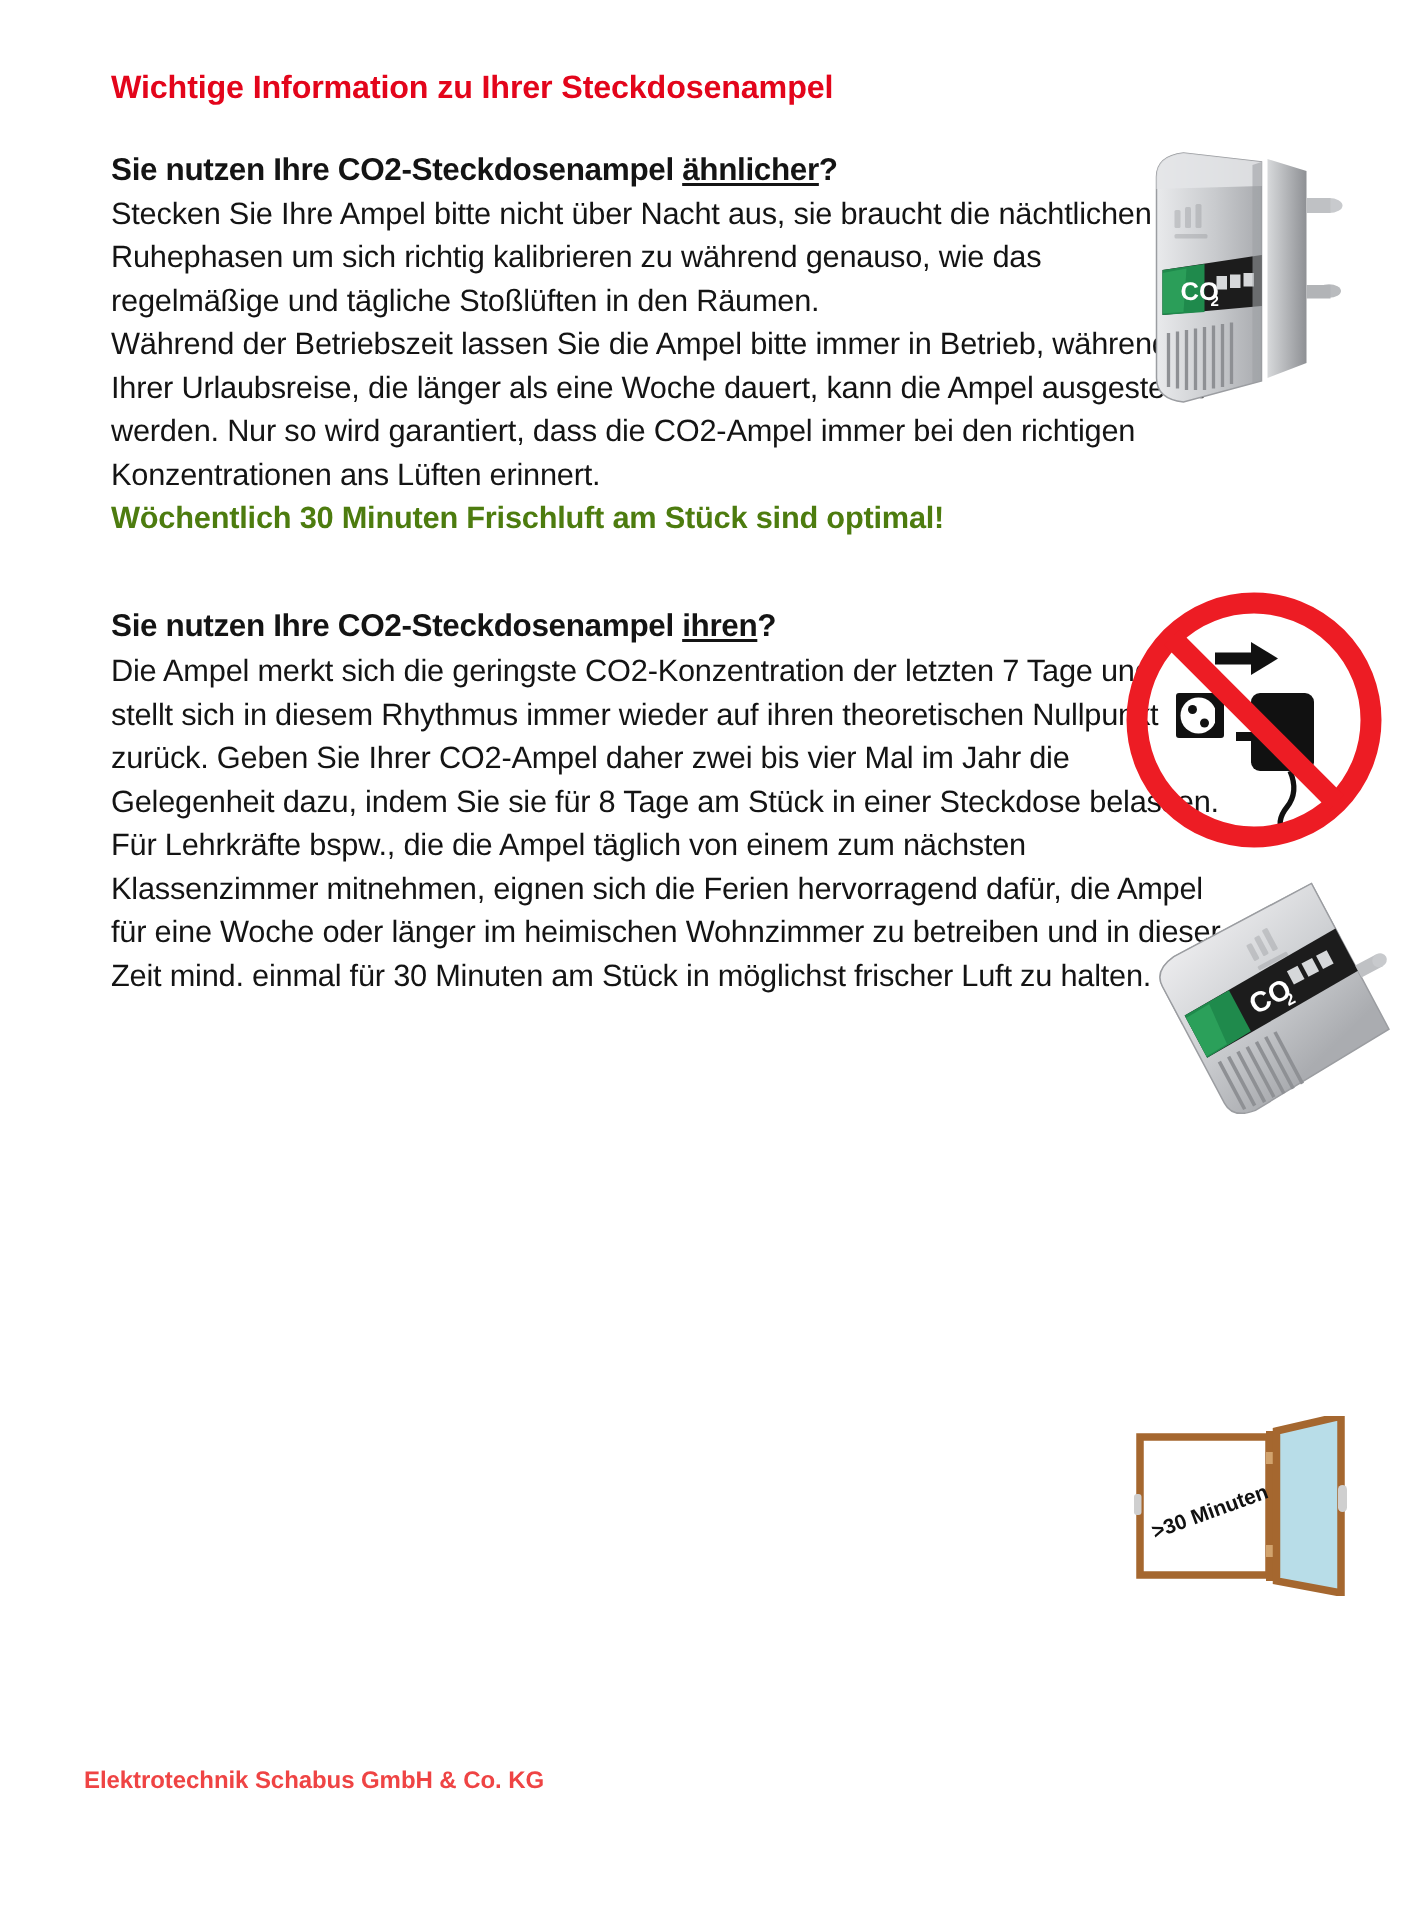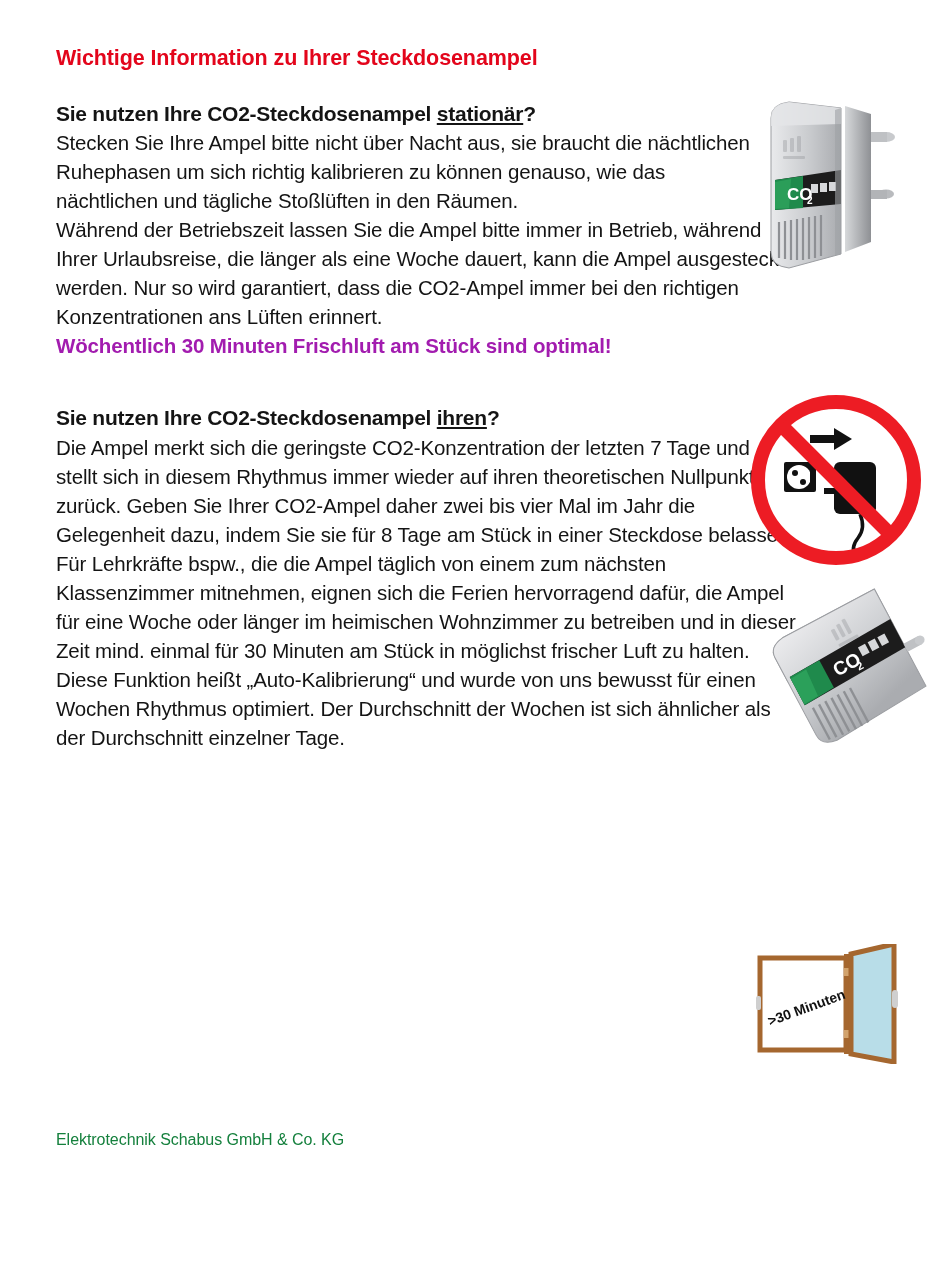--- a/index.html
+++ b/index.html
@@ -21,21 +21,21 @@
   .page {
     position: absolute;
     inset: 0;
     width: 948px;
     height: 1280px;
   }
 
   
   .textcol {
     position: absolute;
-    left: 56px;
+    left: 74px;
     top: 46px;
     width: 740px;
   }
 
   .doc-title {
     color: #e3051b;
     font-size: 21.5px;
     font-weight: bold;
     letter-spacing: -0.1px;
     line-height: 1.2;
@@ -55,40 +55,40 @@
   .para {
     font-size: 20.5px;
     line-height: 1.415;
     letter-spacing: -0.15px;
     color: #141414;
     margin: 0;
   }
   .para + .para { margin-top: 0; }
 
   .para.red, .redline {
-    color: #a21caf;
+    color: #4d7c0f;
     font-weight: bold;
     letter-spacing: -0.15px;
   }
   .gap-lg  { height: 38px; }
   .gap-xl  { height: 45px; }
 
   .block-p { max-width: 700px; }
   .block-wide { max-width: 745px; }
 
   
   .footer {
     position: absolute;
     left: 56px;
-    top: 1126px;
+    top: 1174px;
     font-size: 16px;
-    font-weight: normal;
+    font-weight: bold;
     line-height: 1.78;
     letter-spacing: -0.05px;
-    color: #15803d;
+    color: #ef4444;
   }
 
   
   .logo {
     position: absolute;
     left: 566px;
     top: 1112px;
     width: 330px;
     height: 102px;
   }
@@ -104,39 +104,38 @@
 </head>
 <body>
 
 <div class="page">
 
   <div class="textcol">
 
     <h1 class="doc-title">Wichtige Information zu Ihrer Steckdosenampel</h1>
 
     <div>
-      <h2 class="section-heading"><span>Sie nutzen Ihre CO2-Steckdosenampel </span><span class="u">stationär</span><span>?</span></h2>
-
-      <p class="para block-p">Stecken Sie Ihre Ampel bitte nicht über Nacht aus, sie braucht die nächtlichen Ruhephasen um sich richtig kalibrieren zu können genauso, wie das nächtlichen und tägliche Stoßlüften in den Räumen.</p>
+      <h2 class="section-heading"><span>Sie nutzen Ihre CO2-Steckdosenampel </span><span class="u">ähnlicher</span><span>?</span></h2>
+
+      <p class="para block-p">Stecken Sie Ihre Ampel bitte nicht über Nacht aus, sie braucht die nächtlichen Ruhephasen um sich richtig kalibrieren zu während genauso, wie das regelmäßige und tägliche Stoßlüften in den Räumen.</p>
 
       <p class="para block-wide">Während der Betriebszeit lassen Sie die Ampel bitte immer in Betrieb, während Ihrer Urlaubsreise, die länger als eine Woche dauert, kann die Ampel ausgesteckt werden. Nur so wird garantiert, dass die CO2-Ampel immer bei den richtigen Konzentrationen ans Lüften erinnert.</p>
 
       <p class="para red block-wide">Wöchentlich 30 Minuten Frischluft am Stück sind optimal!</p>
     </div>
 
     <div class="gap-xl"></div>
 
     <div>
       <h2 class="section-heading"><span>Sie nutzen Ihre CO2-Steckdosenampel </span><span class="u">ihren</span><span>?</span></h2>
 
       <p class="para block-wide">Die Ampel merkt sich die geringste CO2-Konzentration der letzten 7 Tage und stellt sich in diesem Rhythmus immer wieder auf ihren theoretischen Nullpunkt zurück. Geben Sie Ihrer CO2-Ampel daher zwei bis vier Mal im Jahr die Gelegenheit dazu, indem Sie sie für 8 Tage am Stück in einer Steckdose belassen.</p>
 
       <p class="para block-wide">Für Lehrkräfte bspw., die die Ampel täglich von einem zum nächsten Klassenzimmer mitnehmen, eignen sich die Ferien hervorragend dafür, die Ampel für eine Woche oder länger im heimischen Wohnzimmer zu betreiben und in dieser Zeit mind. einmal für 30 Minuten am Stück in möglichst frischer Luft zu halten.</p>
 
-      <p class="para block-wide">Diese Funktion heißt „Auto-Kalibrierung“ und wurde von uns bewusst für einen Wochen Rhythmus optimiert. Der Durchschnitt der Wochen ist sich ähnlicher als der Durchschnitt einzelner Tage.</p>
     </div>
 
     <div class="gap-lg"></div>
 
   </div>
 
   <div class="footer">
     <div>Elektrotechnik Schabus GmbH &amp; Co. KG</div>
   </div>
 

